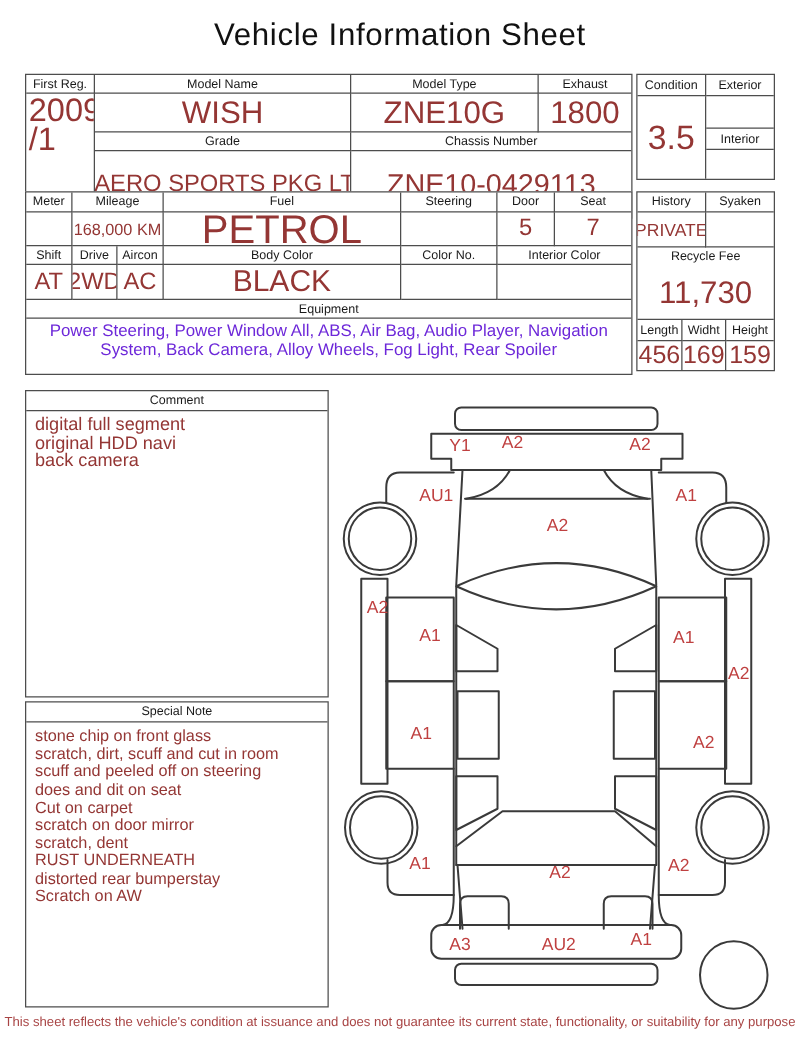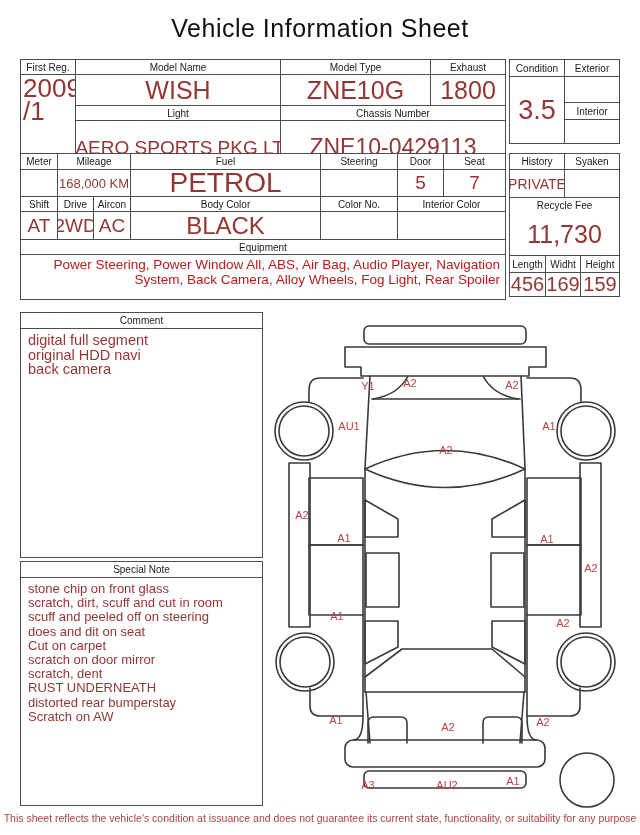--- a/index.html
+++ b/index.html
@@ -24,42 +24,42 @@
   
   #p1{left:509px;top:59px;width:111px;height:85px;}
   #p1 .g{width:100%;height:100%;grid-template-columns:55px 1fr;
          grid-template-rows:17px 26px 17px 1fr;}
   .cond-val{grid-row:2/5;font-size:27px;}
   
   #t2{left:20px;top:153px;width:486px;height:147px;display:flex;flex-direction:column;}
   .gA{grid-template-columns:37px 73px 190px 77px 46px 1fr;grid-template-rows:16px 27px;}
   .gB{grid-template-columns:37px 36px 37px 190px 77px 1fr;grid-template-rows:15px 28px;}
   .equip-hdr{height:14px;display:flex;align-items:center;justify-content:center;}
-  .equip-txt{flex:1;padding:2px 5px;font-size:13.5px;line-height:15px;color:#b91c1c;
-             text-align:right;white-space:normal;}
+  .equip-txt{flex:1;padding:2px 5px;font-size:13.5px;line-height:15px;color:#6d28d9;
+             text-align:center;white-space:normal;}
   
   #p2{left:509px;top:153px;width:111px;height:144px;display:flex;flex-direction:column;}
   .gH{grid-template-columns:55px 1fr;grid-template-rows:16px 28px;}
   .rec-hdr{height:16px;display:flex;align-items:center;justify-content:center;}
   .rec-val{height:43px;display:flex;align-items:center;justify-content:center;font-size:25px;
            border-bottom:1px solid #4d4d4d;}
   .gL{grid-template-columns:36px 35px 1fr;grid-template-rows:17px 1fr;flex:1;}
   
   .tbox-hdr{height:15px;display:flex;align-items:center;justify-content:center;
             border-bottom:1px solid #4d4d4d;font-size:10px;color:#1a1a1a;}
   #comment{left:20px;top:312px;width:243px;height:246px;}
   #note{left:20px;top:561px;width:243px;height:245px;}
   .tbox-body{padding:4px 7px;}
   #comment .tbox-body div{font-size:14.5px;line-height:14.5px;color:#943634;}
   #note .tbox-body div{font-size:13px;line-height:14.2px;color:#943634;}
   
   #diagram{position:absolute;left:268px;top:310px;width:372px;height:525px;}
   #diagram svg{position:absolute;left:0;top:0;}
-  .diag-label{position:absolute;transform:translate(-50%,-50%);font-size:11px;
-              color:#bf4040;white-space:nowrap;margin-top:30px;}
+  .diag-label{position:absolute;transform:translate(-50%,-50%);font-size:14px;
+              color:#bf4040;white-space:nowrap;}
   
   .footer{position:absolute;top:812px;left:0;width:640px;text-align:center;
           font-size:10.5px;color:#a84444;}
 </style>
 </head>
 <body>
 
 <div class="sheet">
 
   <div class="title">Vehicle Information Sheet</div>
@@ -70,21 +70,21 @@
       <div class="cell lbl br bb">Model Name</div>
       <div class="cell lbl br bb">Model Type</div>
       <div class="cell lbl bb">Exhaust</div>
 
       <div class="cell val fr-val br">2009
 /1</div>
       <div class="cell val v-big br bb">WISH</div>
       <div class="cell val v-big br bb">ZNE10G</div>
       <div class="cell val v-big bb">1800</div>
 
-      <div class="cell lbl br bb">Light</div>
+      <div class="cell lbl br bb">Grade</div>
       <div class="cell lbl bb" style="grid-column:3/5">Chassis Number</div>
 
       <div class="cell val br" style="font-size:19px">X AERO SPORTS PKG LTD</div>
       <div class="cell val" style="grid-column:3/5;font-size:23px">ZNE10-0429113</div>
     </div>
   </div>
 
   <div class="box" id="p1">
     <div class="grid g">
       <div class="cell lbl br bb">Condition</div>
@@ -100,21 +100,21 @@
     <div class="grid gA">
       <div class="cell lbl br bb">Meter</div>
       <div class="cell lbl br bb">Mileage</div>
       <div class="cell lbl br bb">Fuel</div>
       <div class="cell lbl br bb">Steering</div>
       <div class="cell lbl br bb">Door</div>
       <div class="cell lbl bb">Seat</div>
 
       <div class="cell val br bb"></div>
       <div class="cell val br bb" style="font-size:13px">168,000 KM</div>
-      <div class="cell val br bb" style="font-size:28px">PETROL</div>
+      <div class="cell val br bb" style="font-size:32px">PETROL</div>
       <div class="cell val br bb"></div>
       <div class="cell val br bb" style="font-size:19px">5</div>
       <div class="cell val bb" style="font-size:19px">7</div>
     </div>
     <div class="grid gB">
       <div class="cell lbl br bb">Shift</div>
       <div class="cell lbl br bb">Drive</div>
       <div class="cell lbl br bb">Aircon</div>
       <div class="cell lbl br bb">Body Color</div>
       <div class="cell lbl br bb">Color No.</div>

